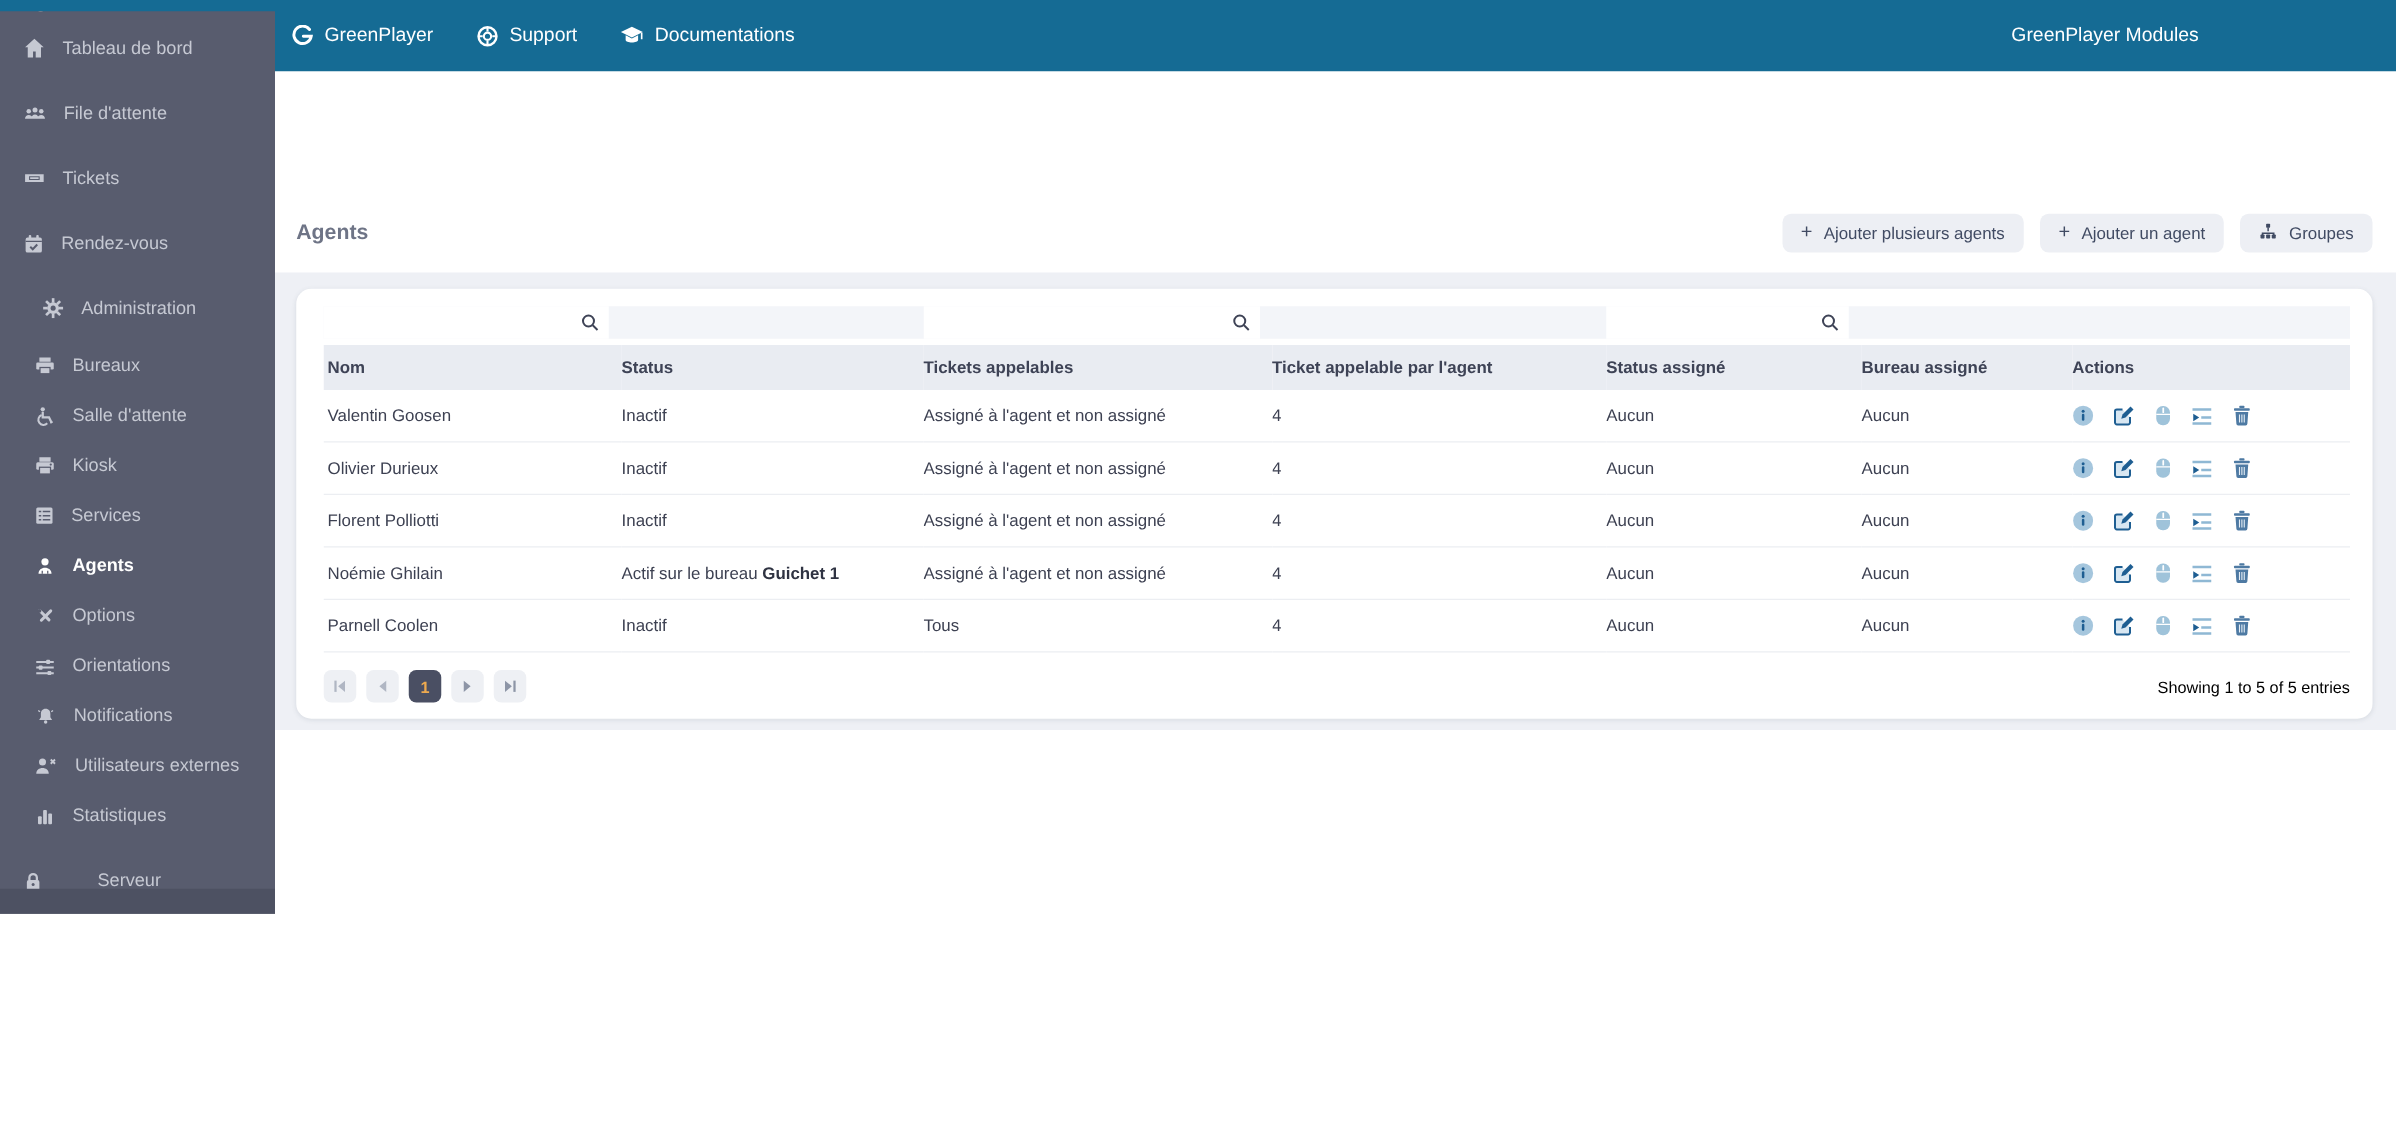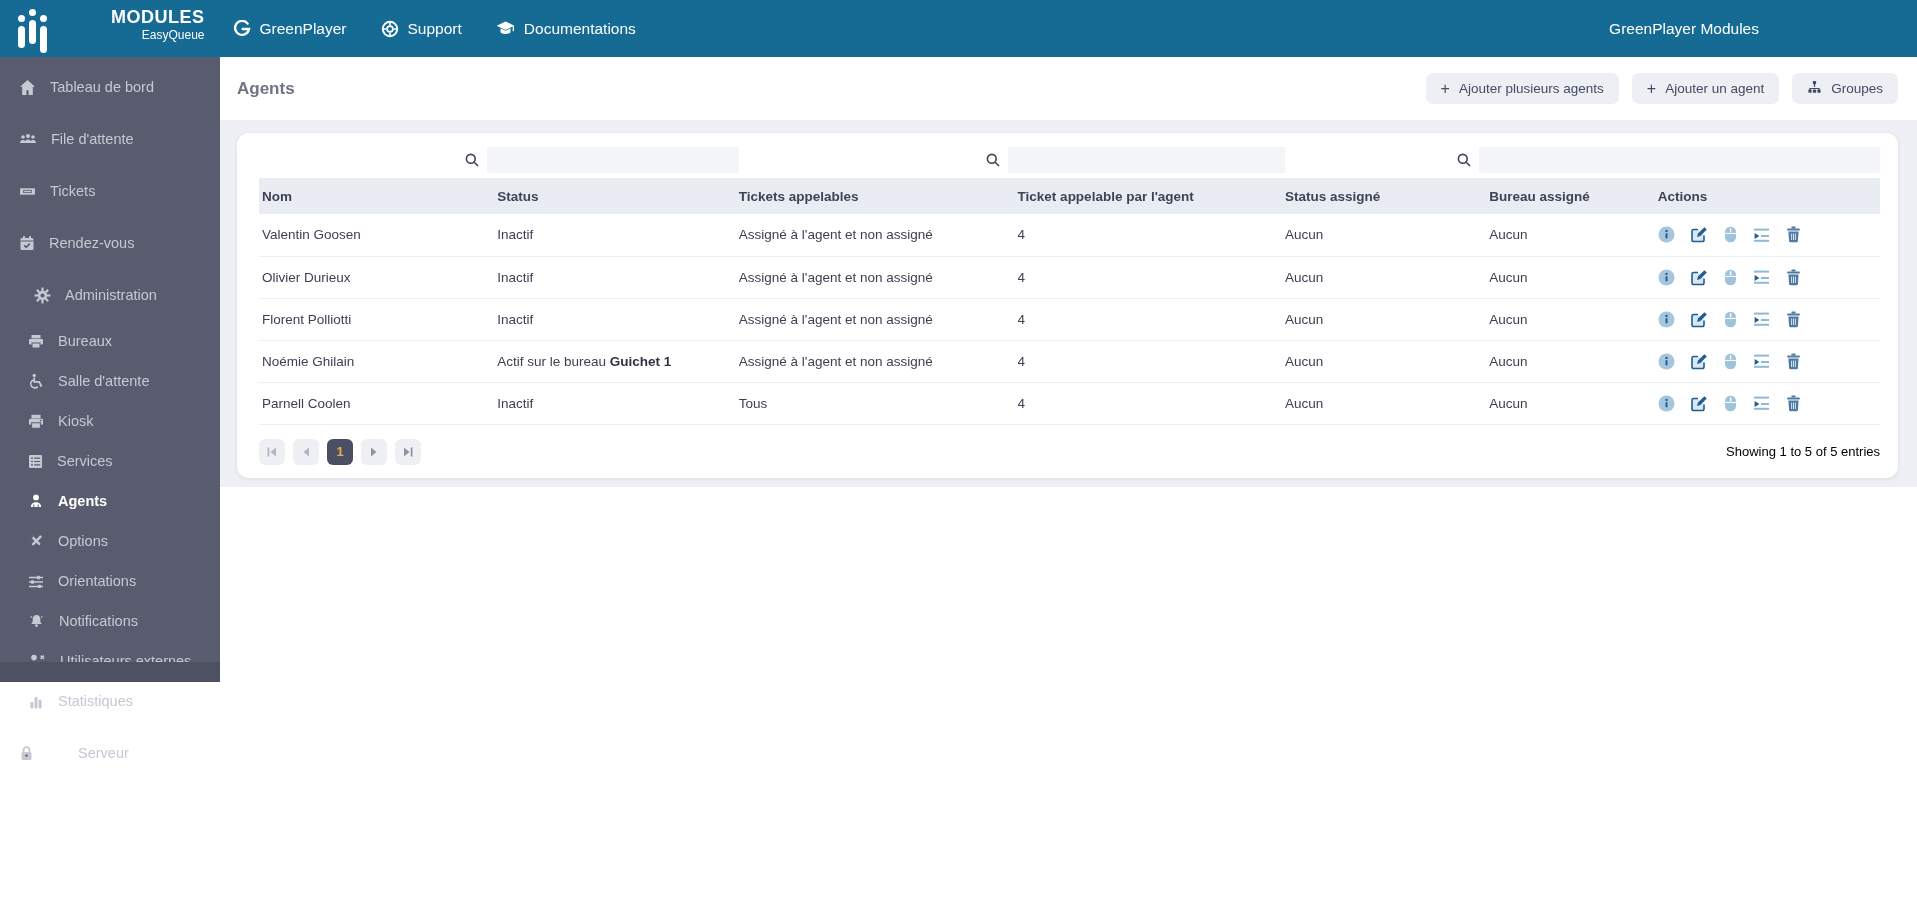--- a/index.html
+++ b/index.html
@@ -18,21 +18,21 @@
   .c3 { padding-top:7px; } .c3 .bar { height:27px; }
   .brand-text { text-align:right; line-height:1.1; }
   .brand-title { font-size:18px; font-weight:700; letter-spacing:.5px; }
   .brand-sub { font-size:12px; margin-top:2px; }
   .nav-items { display:flex; align-items:flex-end; margin-left:28px; gap:34px; }
   .nav-item { display:flex; align-items:center; gap:9px; font-size:15.5px; cursor:pointer; }
   .nav-item svg { display:block; }
   .navbar-right { margin-left:auto; margin-right:158px; font-size:15.5px; }
 
   
-  .layout { display:flex; height:625px; }
+  .layout { display:flex; height:625px;align-items:center; }
 
   
   .sidebar { position:relative; width:220px; background:#585c6e; color:#c6c9d3; flex-shrink:0; padding-top:4px; }
   .side-item { display:flex; align-items:center; gap:14px; height:52px; padding-left:19px; font-size:14.5px; cursor:pointer; }
   .side-item.grp { padding-left:34px; }
   .side-item.sub { height:40px; padding-left:28px; }
   .side-item.active { color:#ffffff; font-weight:700; }
   .side-item svg { flex-shrink:0; display:block; }
   .side-item.srv { margin-top:6px; height:52px;gap:44px; }
   .sidebar-bottom { position:absolute; left:0; bottom:0; width:100%; height:20px; background:#4d5162; }

